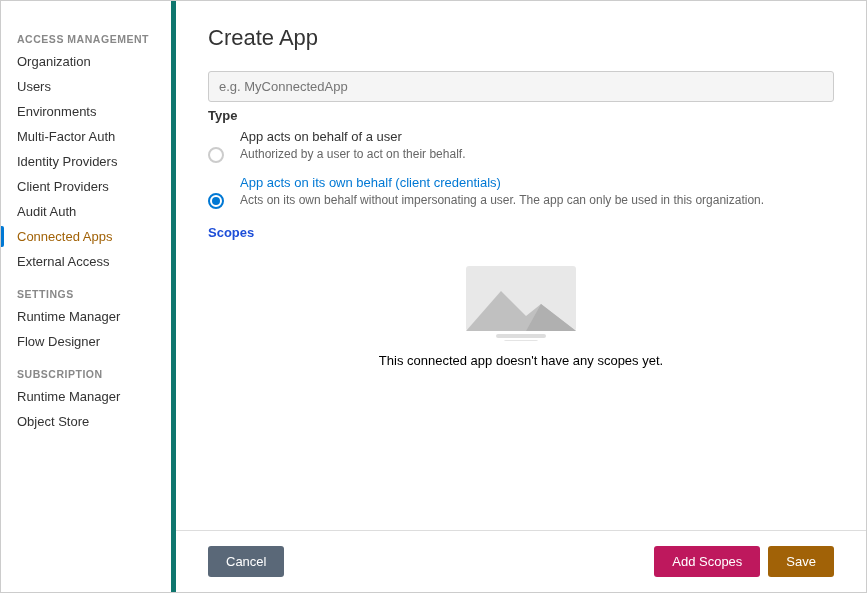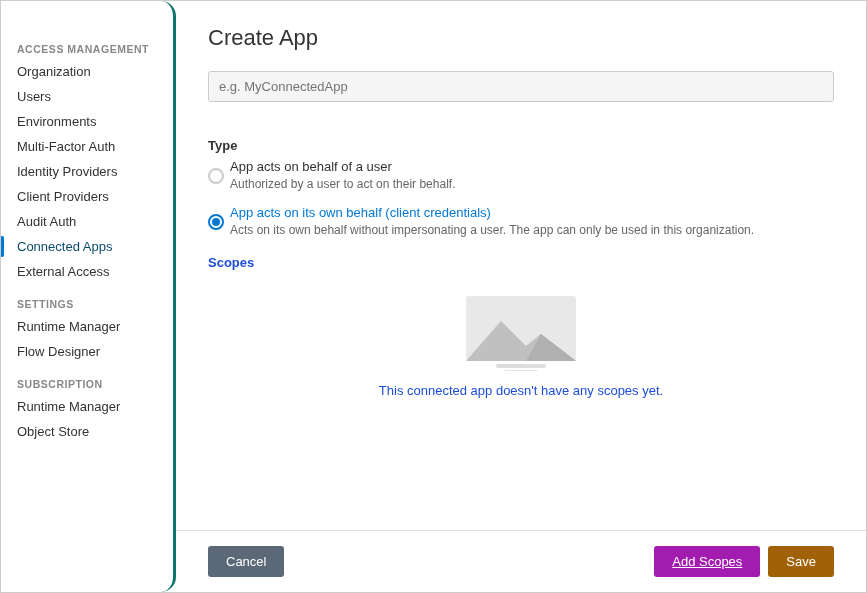--- a/index.html
+++ b/index.html
@@ -19,42 +19,41 @@
       border: 1px solid #ccc;
       display: flex;
       overflow: hidden;
       box-shadow: 0 2px 8px rgba(0,0,0,0.15);
     }
     
     .sidebar {
       width: 175px;
       min-width: 175px;
       background: #fff;
-      border-right: 3px solid #0f766e;
-      padding: 28px 0 0 0;
+      border-right: 5px solid #0f766e;
+      padding: 18px 0 0 0;
       overflow-y: auto;
-      border-radius: 15px;
     }
     .sidebar-section-label {
       font-size: 10.5px;
       font-weight: 700;
       color: #888;
       letter-spacing: 0.05em;
       padding: 14px 16px 4px 16px;
       text-transform: uppercase;
     }
     .sidebar-item {
       padding: 5px 16px;
       font-size: 13px;
       color: #333;
       cursor: pointer;
       position: relative;
     }
     .sidebar-item.active {
-      color: #0c4a6e;
+      color: #a16207;
       font-weight: 500;
     }
     .sidebar-item.active::before {
       content: '';
       position: absolute;
       left: 0;
       top: 2px;
       bottom: 2px;
       width: 3px;
       background: #0078d4;
@@ -86,37 +85,37 @@
       margin-bottom: 6px;
     }
     .text-input {
       width: 100%;
       padding: 7px 10px;
       font-size: 13px;
       border: 1px solid #ccc;
       border-radius: 3px;
       background: #f5f5f5;
       color: #999;
-      margin-bottom: 36px;
+      margin-bottom: 6px;
       outline: none;
     }
     .section-label {
       font-size: 13px;
       font-weight: 700;
       color: #1d4ed8;
       margin-bottom: 10px;
     }
     .radio-group {
       margin-bottom: 16px;
     }
     .radio-option {
       display: flex;
-      align-items: center;
+      align-items: flex-end;
       margin-bottom: 12px;
-      gap: 6px;
+      gap: 16px;
     }
     .radio-circle {
       width: 16px;
       height: 16px;
       min-width: 16px;
       border-radius: 50%;
       border: 2px solid #ccc;
       margin-top: 1px;
       display: flex;
       align-items: center;
@@ -157,21 +156,21 @@
       align-items: center;
       padding: 16px 0 8px 0;
     }
     .empty-image {
       width: 110px;
       height: 75px;
       margin-bottom: 12px;
     }
     .empty-text {
       font-size: 13px;
-      color: #1d4ed8;
+      color: #000000;
     }
     
     .footer {
       border-top: 1px solid #ddd;
       padding: 15px 32px;
       display: flex;
       justify-content: space-between;
       align-items: center;
       background: #fff;
     }
@@ -185,23 +184,22 @@
     }
     .btn-cancel {
       background: #5a6878;
       color: #fff;
     }
     .btn-group-right {
       display: flex;
       gap: 8px;
     }
     .btn-add-scopes {
-      background: #a21caf;
+      background: #be185d;
       color: #fff;
-      text-decoration: underline;
     }
     .btn-save {
       background: #a16207;
       color: #fff;
     }
   </style>
 </head>
 <body>
 
 <div class="window">

